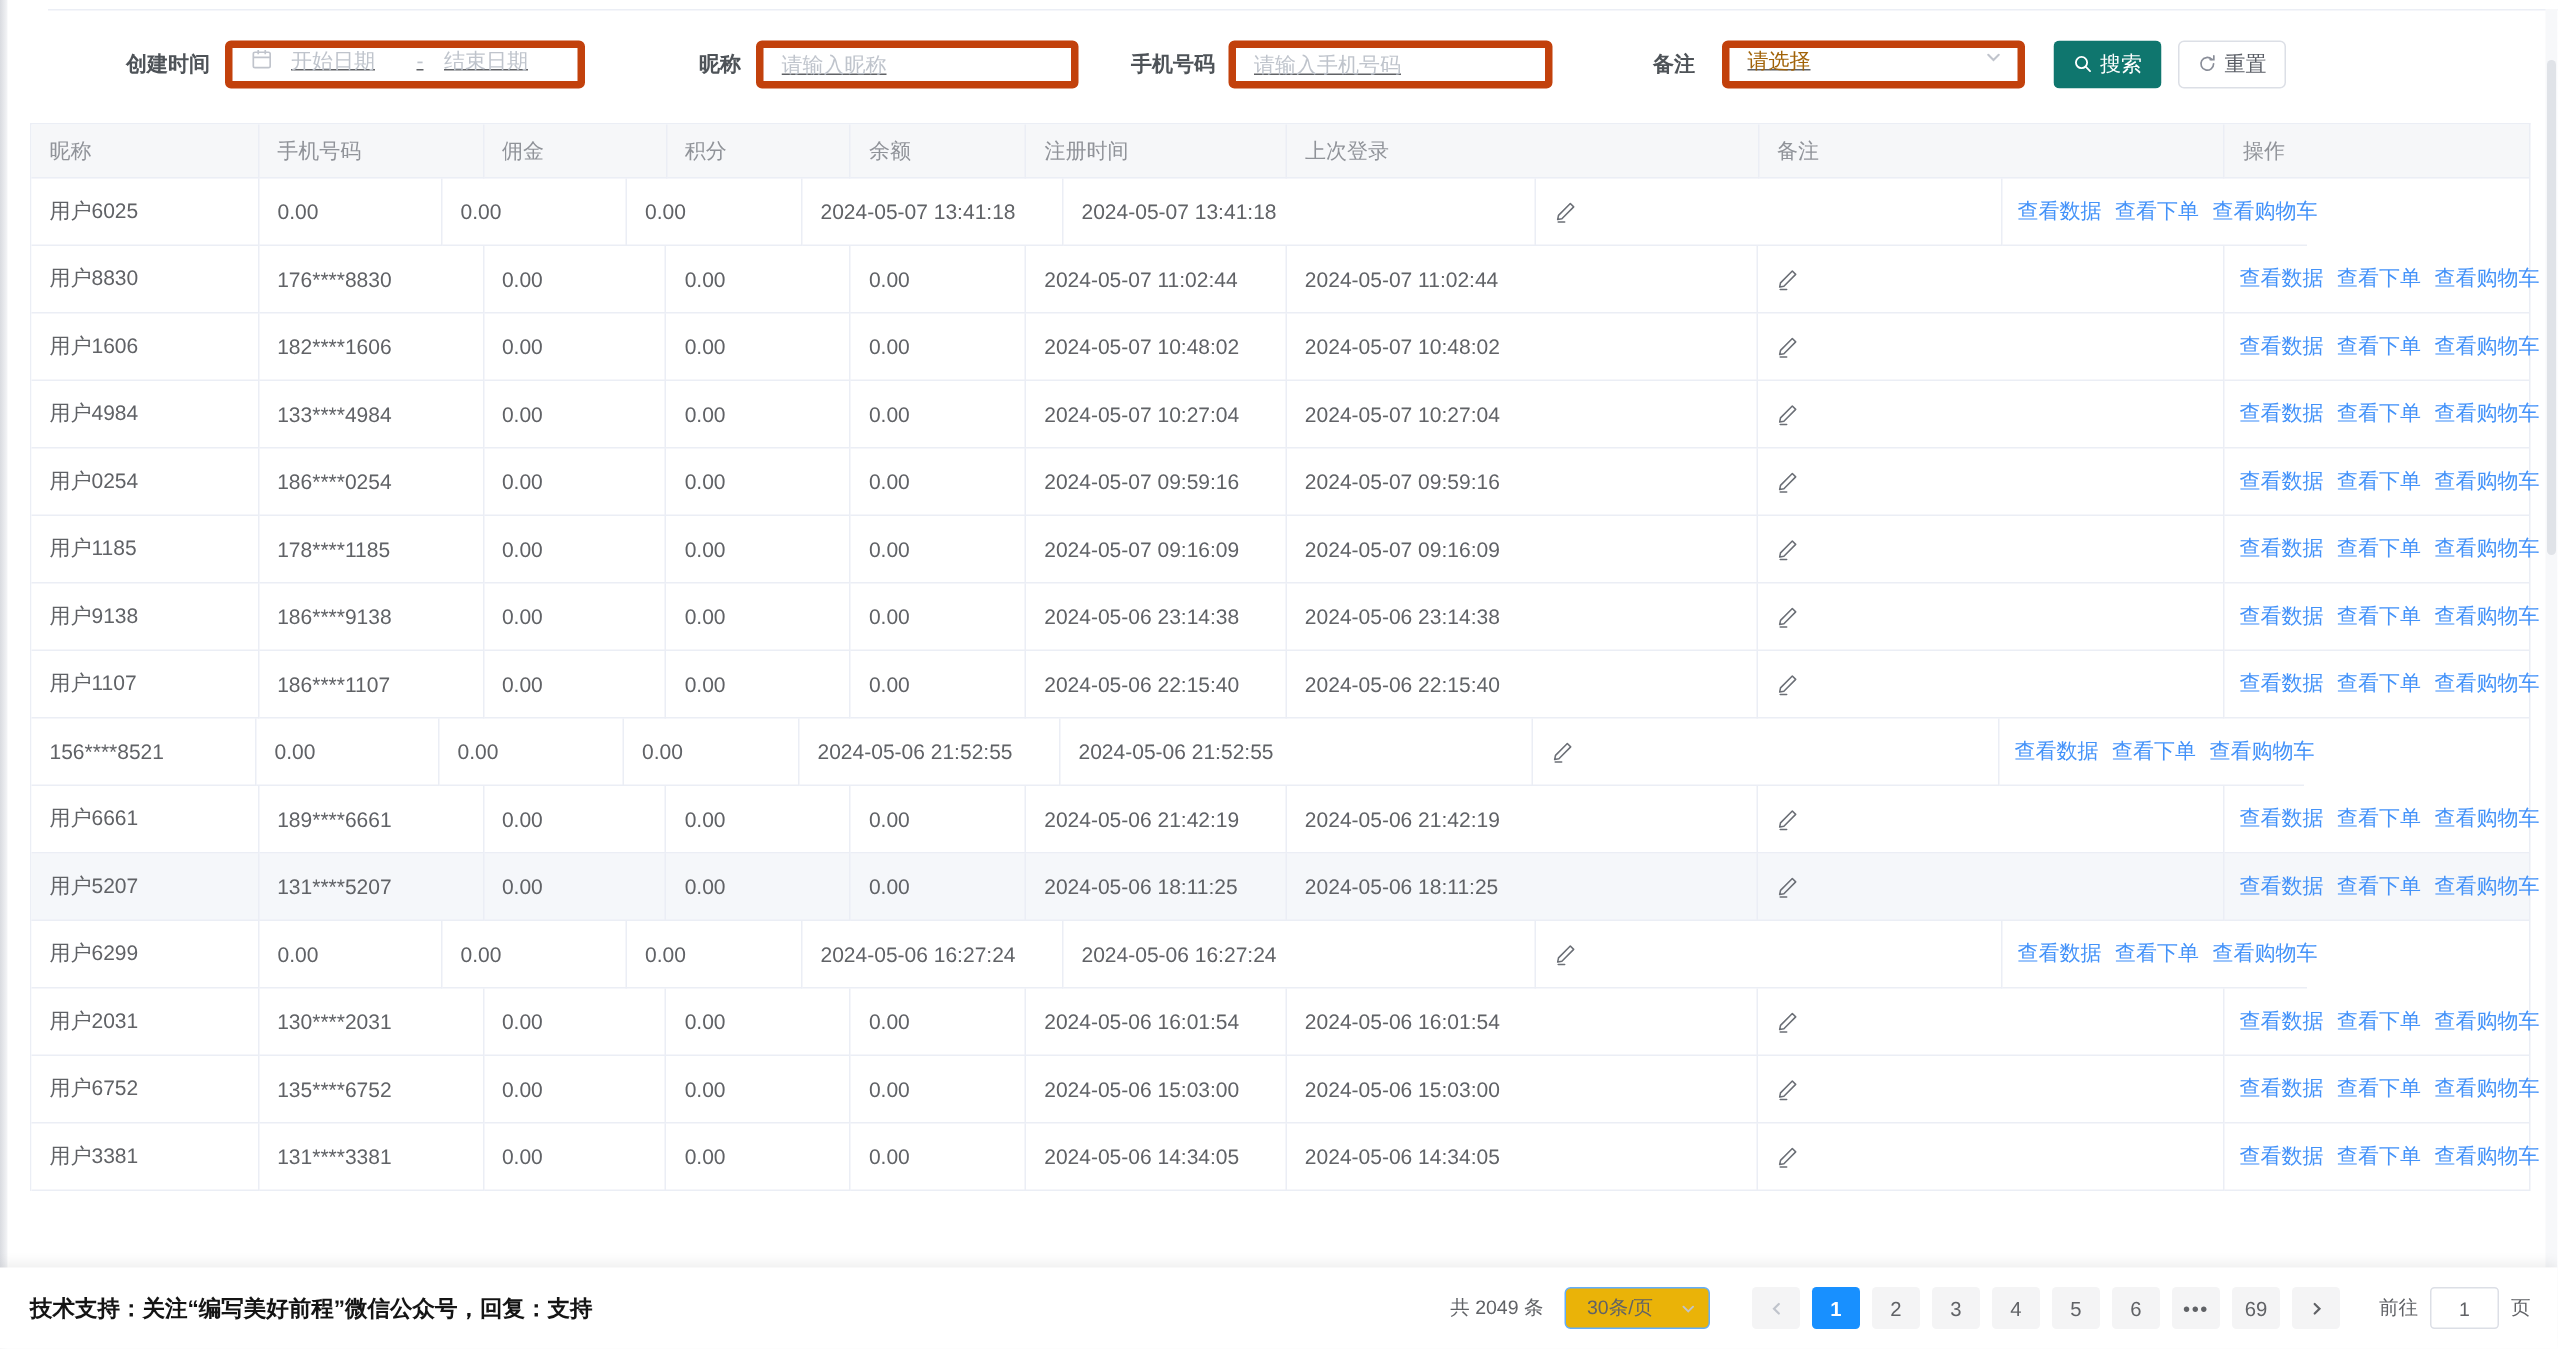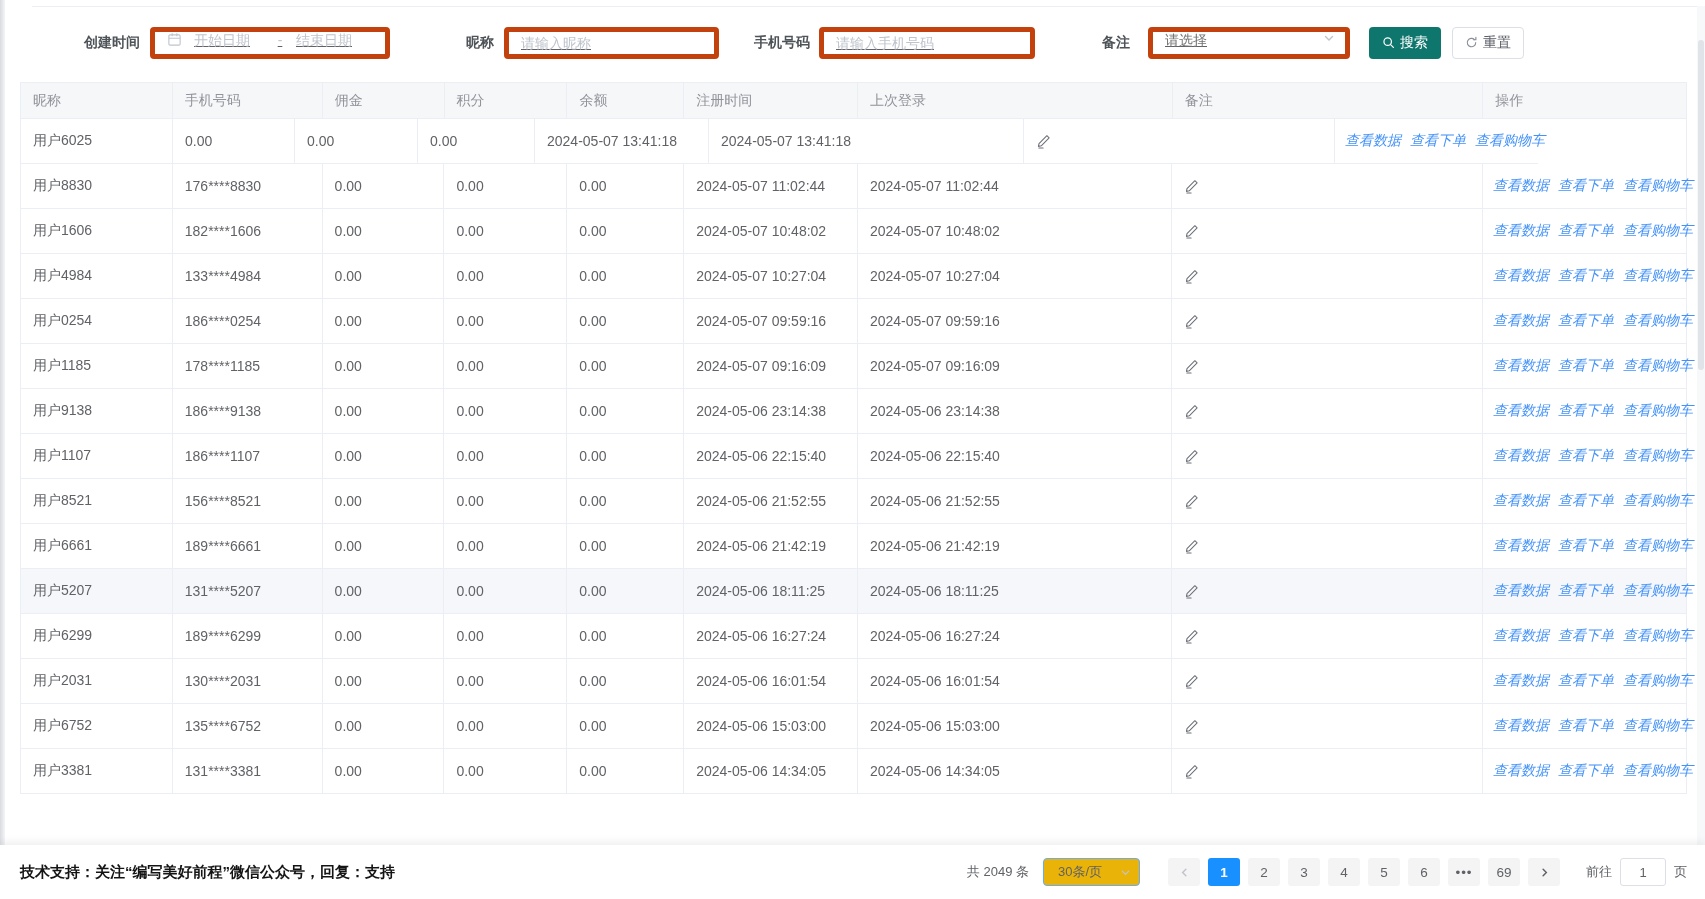--- a/index.html
+++ b/index.html
@@ -30,21 +30,21 @@
   .date-range .cal { flex:0 0 auto; margin:0 4px 0 2px; display:flex; }
   .date-part { width:86px; color:#bfc4cc; padding-left:8px; }
   .date-sep { width:16px; text-align:center; color:#bfc4cc; }
   .nick-ipt { width:215px; margin-left:10px; }
   .lbl-nick { margin-left:76px; }
   .lbl-phone { margin-left:35px; }
   .phone-ipt { width:216px; margin-left:9px; }
   .lbl-remark { margin-left:67px; }
   .sel { width:202px; margin-left:18px; padding:0 10px 0 12px; justify-content:space-between;
     cursor:pointer; }
-  .sel .sel-text { color:#737373; }
+  .sel .sel-text { color:#a16207; }
   .btn { height:32px; border-radius:4px; display:inline-flex; align-items:center;
     justify-content:center; font-size:14px; cursor:pointer; border:1px solid transparent;
     font-family:"Liberation Sans","DejaVu Sans",sans-serif; }
   .btn svg { margin-right:5px; }
   .btn-search { width:72px; margin-left:19px; background:#0f766e; color:#fff; }
   .btn-reset { width:72px; margin-left:11px; background:#fff; border-color:#dcdfe6; color:#5a5e66; }
 
   
   .table { position:absolute; top:82px; left:20px; width:1667px;
     border:1px solid #ebeef5; border-bottom:none; font-size:14px; }
@@ -54,21 +54,21 @@
     border-right:1px solid #ebeef5; border-bottom:1px solid #ebeef5; }
   .thead-row .th:last-child { border-right:none; }
   .tr { height:45px; background:#fff; }
   .tr.hl { background:#f5f7fa; }
   .tr .td { display:flex; align-items:center; padding:0 12px;
     border-right:1px solid #ebeef5; border-bottom:1px solid #ebeef5; color:#606266; }
   .tr .td:last-child { border-right:none; }
   .col0{width:152px;} .col1{width:150px;} .col2{width:122px;} .col3{width:123px;}
   .col4{width:117px;} .col5{width:174px;} .col6{width:315px;} .col7{width:311px;}
   .col8{width:203px;}
-  .ops { padding:0 6px 0 10px !important;font-style:italic; }
+  .ops { padding:0 6px 0 10px !important; }
   .op-link { color:#4392f9; text-decoration:none; margin-right:9px; cursor:pointer; white-space:nowrap; }
   .op-link:last-child { margin-right:0; }
   .edit-ic { cursor:pointer; }
 
   
   .footer { position:absolute; left:0; bottom:0; width:1705px; height:54px; background:#fff;
     box-shadow:0 -3px 8px rgba(0,0,0,0.07); display:flex; align-items:center;
     justify-content:space-between; padding:0 18px 0 20px; z-index:10; }
   .support { font-weight:bold; color:#141414; font-size:15px; }
   .pagination { display:flex; align-items:center; font-size:13px; color:#606266; }
@@ -315,21 +315,20 @@
     <path d="M3 15 h4.6"></path>
   </svg>
         </div>
         <div class="td col8 ops">
           <a class="op-link">查看数据</a>
           <a class="op-link">查看下单</a>
           <a class="op-link">查看购物车</a>
         </div>
       </div>
       <div class="tr">
-        <div class="td col0">用户8521</div>
         <div class="td col1">156****8521</div>
         <div class="td col2">0.00</div>
         <div class="td col3">0.00</div>
         <div class="td col4">0.00</div>
         <div class="td col5">2024-05-06 21:52:55</div>
         <div class="td col6">2024-05-06 21:52:55</div>
         <div class="td col7">
           <svg class="edit-ic" width="15" height="15" viewBox="0 0 16 16" fill="none" stroke="#6b6f76" stroke-width="1.1" stroke-linecap="round" stroke-linejoin="round">
     <path d="M11.6 1.8 l2.4 2.4 L5.6 12.6 l-3 .6 .6 -3 z"></path>
     <path d="M3 15 h4.6"></path>
@@ -376,21 +375,20 @@
   </svg>
         </div>
         <div class="td col8 ops">
           <a class="op-link">查看数据</a>
           <a class="op-link">查看下单</a>
           <a class="op-link">查看购物车</a>
         </div>
       </div>
       <div class="tr">
         <div class="td col0">用户6299</div>
-        <div class="td col1">189****6299</div>
         <div class="td col2">0.00</div>
         <div class="td col3">0.00</div>
         <div class="td col4">0.00</div>
         <div class="td col5">2024-05-06 16:27:24</div>
         <div class="td col6">2024-05-06 16:27:24</div>
         <div class="td col7">
           <svg class="edit-ic" width="15" height="15" viewBox="0 0 16 16" fill="none" stroke="#6b6f76" stroke-width="1.1" stroke-linecap="round" stroke-linejoin="round">
     <path d="M11.6 1.8 l2.4 2.4 L5.6 12.6 l-3 .6 .6 -3 z"></path>
     <path d="M3 15 h4.6"></path>
   </svg>

